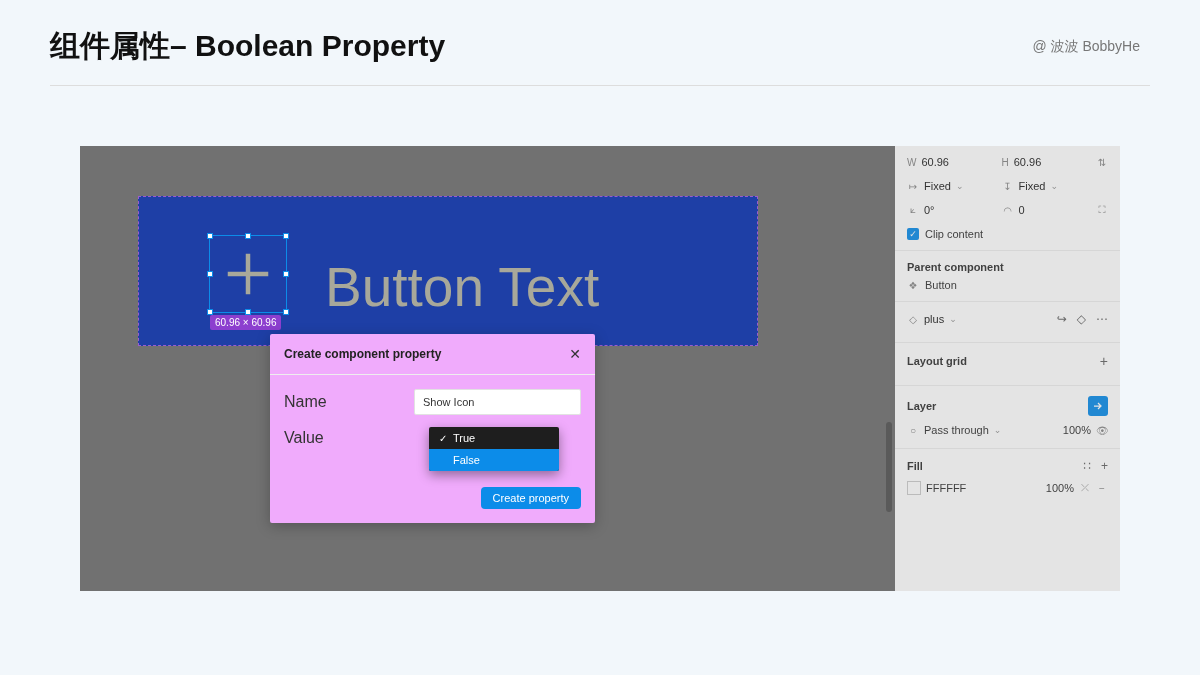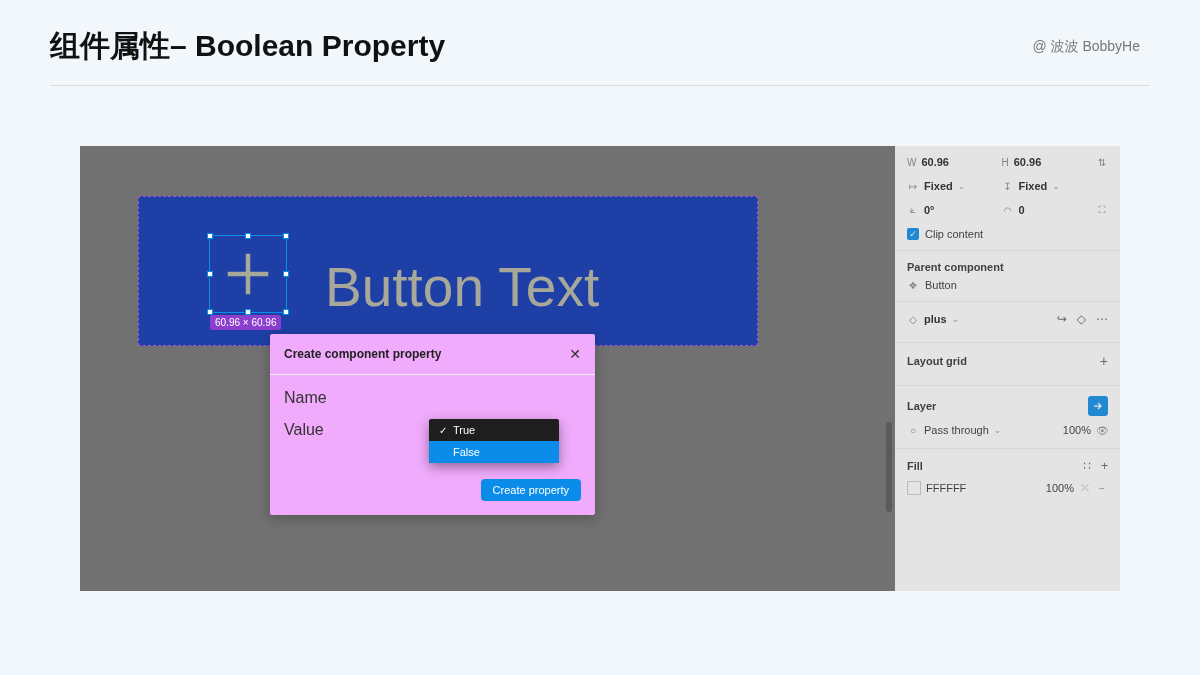--- a/index.html
+++ b/index.html
@@ -39,21 +39,21 @@
   .modal-foot { display: flex; justify-content: flex-end; padding: 0 14px 14px; }
   .create-btn { background: #0c8ce9; color: #fff; border: none; border-radius: 4px; padding: 5px 12px; font-size: 11px; font-weight: 500; cursor: pointer; }
 
   .scrollb { position: absolute; right: 228px; top: 276px; width: 6px; height: 90px; background: #5a5a5a; border-radius: 3px; }
 
   .props { position: absolute; right: 0; top: 0; width: 225px; height: 100%; background: #fff; font-size: 11px; color: #333; }
   .props-overlay { position: absolute; inset: 0; background: rgba(120,120,120,0.20); pointer-events: none; }
   .prow { display: flex; align-items: center; padding: 6px 12px; gap: 6px; }
   .pcell { display: flex; align-items: center; gap: 5px; }
   .plab { color: #888; font-size: 10px; display: inline-block; }
-  .pval { color: #222; font-weight: 700; }
+  .pval { color: #222; font-weight: 400; }
   .psec { border-top: 1px solid #eee; padding: 10px 12px; }
   .psec-head { display: flex; justify-content: space-between; align-items: center; margin-bottom: 6px; }
   .psec-title { font-weight: 600; font-size: 11px; }
   .pact { display: flex; gap: 10px; color: #666; font-size: 12px; }
   .cbox { width: 12px; height: 12px; background: #0c8ce9; border-radius: 2px; display: inline-flex; align-items: center; justify-content: center; color: #fff; font-size: 9px; }
   .chev { font-size: 9px; color: #999; }
   .icon-sm { width: 12px; font-size: 10px; color: #888; display: inline-block; text-align: center; }
   .bluebtn { width: 20px; height: 20px; background: #0c8ce9; border-radius: 3px; display: flex; align-items: center; justify-content: center; }
   .bluebtn svg { width: 12px; height: 12px; }
 </style>
@@ -90,20 +90,21 @@
   </div>
 
   <div class="modal">
     <div class="modal-head">
       <div class="modal-title">Create component property</div>
       <div class="modal-close">✕</div>
     </div>
     <div class="modal-body">
       <div class="mrow">
         <div class="mlabel">Name</div>
+        <input class="minput" value="Show Icon" style="">
       </div>
       <div class="mrow" style="margin-bottom:26px;">
         <div class="mlabel">Value</div>
         <div class="dropdown">
           <div class="dd-item">
             <span class="dd-check">✓</span>
             <span>True</span>
           </div>
           <div class="dd-item highlight">
             <span class="dd-check"></span>

